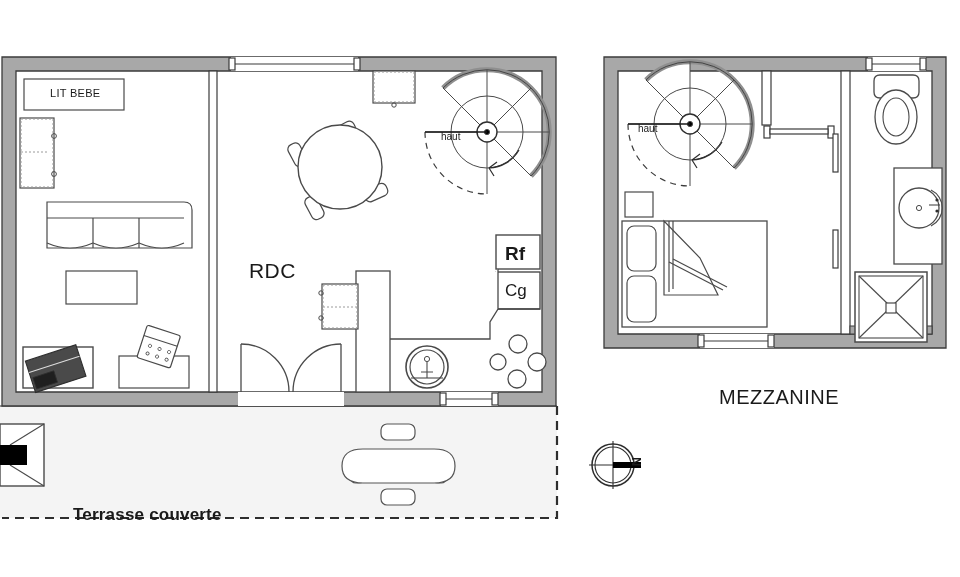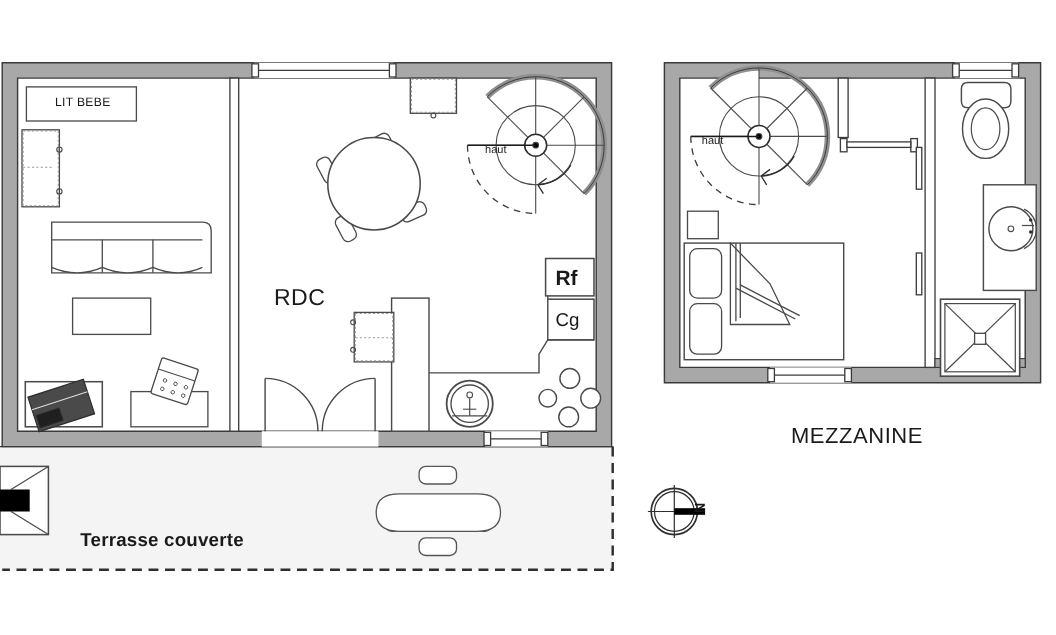--- a/index.html
+++ b/index.html
@@ -2,21 +2,21 @@
 <html><head>
 <meta charset="utf-8">
 <style>
   html,body{margin:0;padding:0;background:#ffffff;}
   body{width:960px;height:577px;position:relative;overflow:hidden;
        font-family:"Liberation Sans", sans-serif;color:#1a1a1a;}
   #plan{position:absolute;left:0;top:0;width:960px;height:577px;}
   .lbl{position:absolute;white-space:nowrap;}
   #lbl-rdc{left:249px;top:259px;font-size:21px;letter-spacing:.4px;}
   #lbl-mezz{left:719px;top:375px;font-size:20px;letter-spacing:.5px;margin-top:11px;}
-  #lbl-terrasse{left:73px;top:481px;font-size:17px;font-weight:bold;letter-spacing:.2px;}
+  #lbl-terrasse{left:73px;top:505px;font-size:17px;font-weight:bold;letter-spacing:.2px;}
   #lbl-litbebe{left:50px;top:87px;font-size:11px;letter-spacing:.3px;}
   #lbl-rf{left:505px;top:243px;font-size:19px;font-weight:bold;}
   #lbl-cg{left:505px;top:281px;font-size:17px;font-weight:normal;}
   #lbl-haut1{left:441px;top:131px;font-size:10px;}
   #lbl-haut2{left:638px;top:123px;font-size:10px;}
   #lbl-north{left:644px;top:457px;font-size:13px;font-weight:bold;
              transform:rotate(90deg);transform-origin:left top;}
 </style>
 </head>
 <body>

